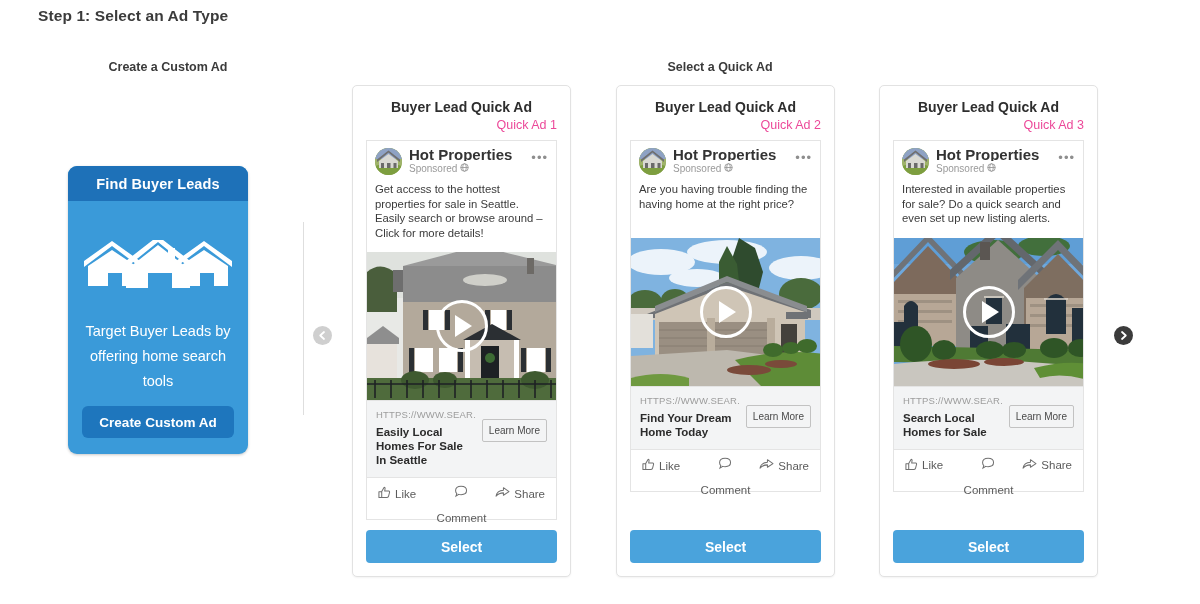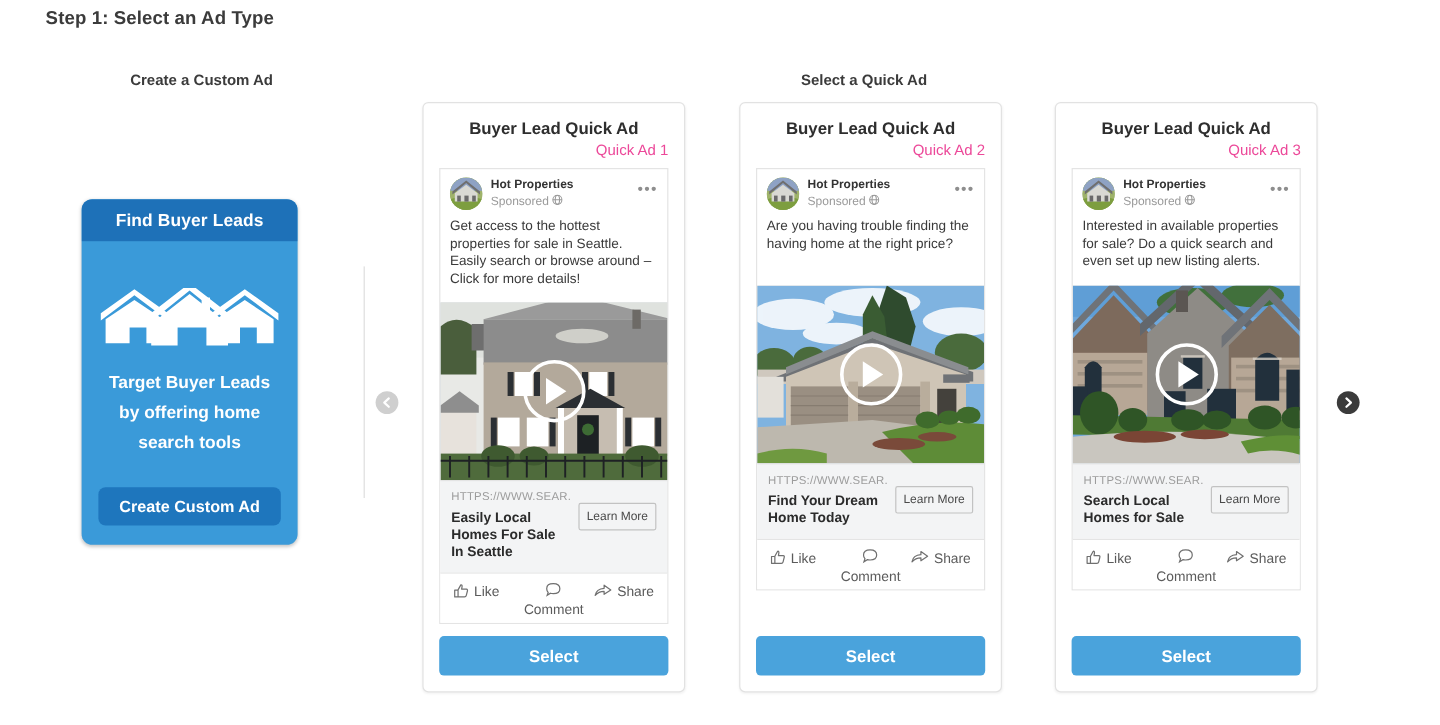--- a/index.html
+++ b/index.html
@@ -38,22 +38,22 @@
     text-align: center;
   }
   .custom-head {
     height: 35px; background: #1e71b8;
     color: #ffffff; font-size: 14.5px; font-weight: bold;
     display: flex; align-items: center; justify-content: center;
     letter-spacing: .1px;
   }
   .houses-icon { margin-top: 38px; height: 54px; display:flex; align-items:center; justify-content:center;}
   .custom-body {
-    margin-top: 14px; color: #ffffff;
-    font-size: 14.5px; font-weight: bold; line-height: 25px;
+    margin-top: 26px; color: #ffffff;
+    font-size: 14.5px; font-weight: normal; line-height: 25px;
     padding: 0 14px;
   }
   .custom-btn {
     position: absolute; left: 14px; right: 14px; bottom: 16px;
     height: 32px; background: #1e76bd; border-radius: 6px;
     color: #ffffff; font-size: 13.5px; font-weight: bold;
     display: flex; align-items: center; justify-content: center;
     cursor: pointer;
   }
 
@@ -98,21 +98,21 @@
 
   .fb-head { display: flex; align-items: flex-start; padding: 7px 8px 5px 8px; }
   .avatar {
     width: 27px; height: 27px; border-radius: 50%;
     flex: 0 0 27px; overflow: hidden; margin-right: 7px;
     position: relative; background: #8fa85e;
   }
   .avatar svg { display:block; }
   .fb-names { flex: 1 1 auto; min-width: 0; }
   .fb-page {
-    font-size: 10px; font-weight: bold; color: #333333;
+    font-size: 15px; font-weight: bold; color: #333333;
     line-height: 13px; white-space: nowrap; overflow: hidden;
   }
   .fb-sponsored {
     font-size: 10px; color: #9a9a9a; line-height: 13px;
     margin-top: 1px; display: flex; align-items: center; gap: 3px;
   }
   .globe { display:inline-block; }
   .fb-dots {
     color: #8e8e8e; font-size: 13px; letter-spacing: 1px;
     line-height: 10px; margin-top: 5px; cursor: pointer;
@@ -164,21 +164,21 @@
   .fb-actions {
     border-top: 1px solid #e4e4e4; background:#fff;
     height: 42px; position: relative;
   }
   .act {
     position: absolute; top: 8px;
     display: flex; align-items: center; gap: 4px;
     font-size: 11.5px; color: #5b5b5b; cursor: pointer;
   }
   .act-like { left: 11px; }
-  .act-comment { left: 50%; transform: translateX(-50%); flex-direction: column; gap: 2px; top: 7px; }
+  .act-comment { left: 50%; transform: translateX(-50%); flex-direction: column; gap: 12px; top: 7px; }
   .act-share { right: 11px; }
 
   .select-btn {
     position: absolute; left: 13px; right: 13px; bottom: 13px;
     height: 33px; background: #4aa3dc; border-radius: 4px;
     color: #ffffff; font-size: 14px; font-weight: bold;
     display: flex; align-items: center; justify-content: center;
     cursor: pointer;
   }
 </style>

